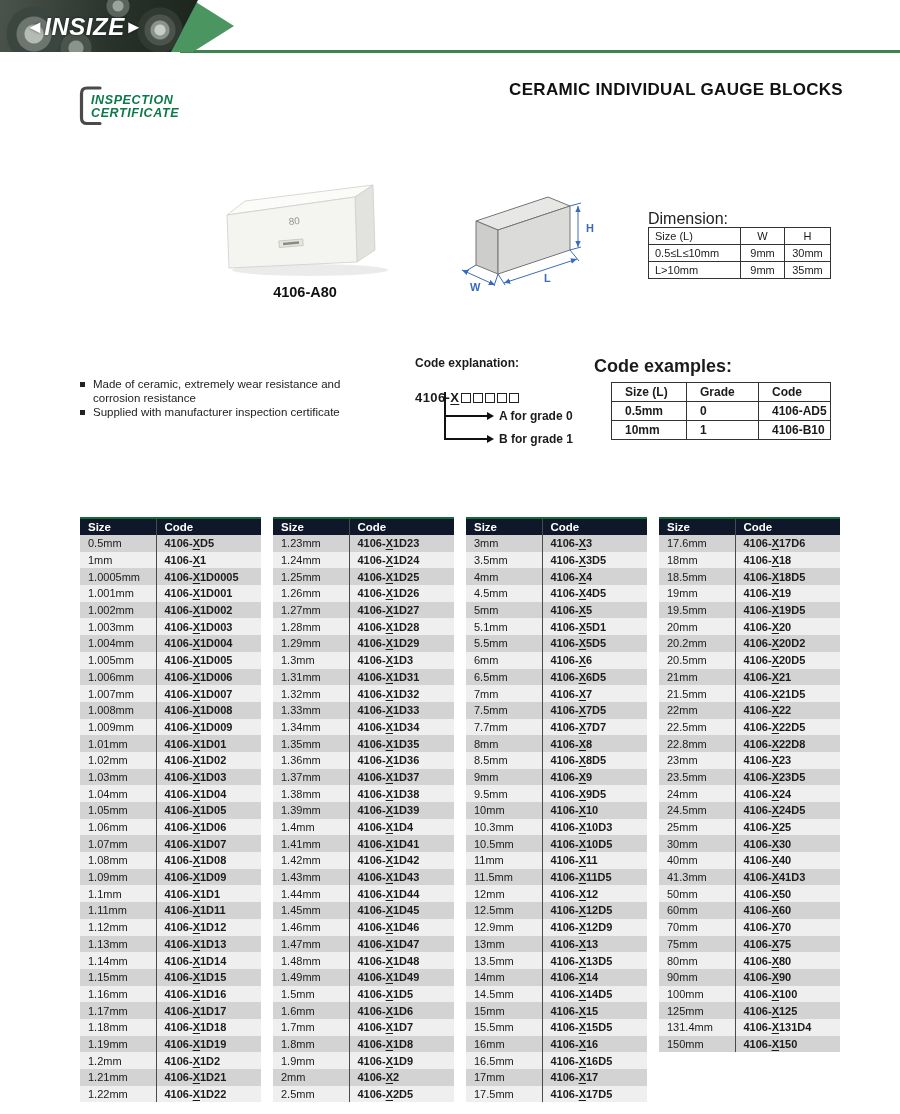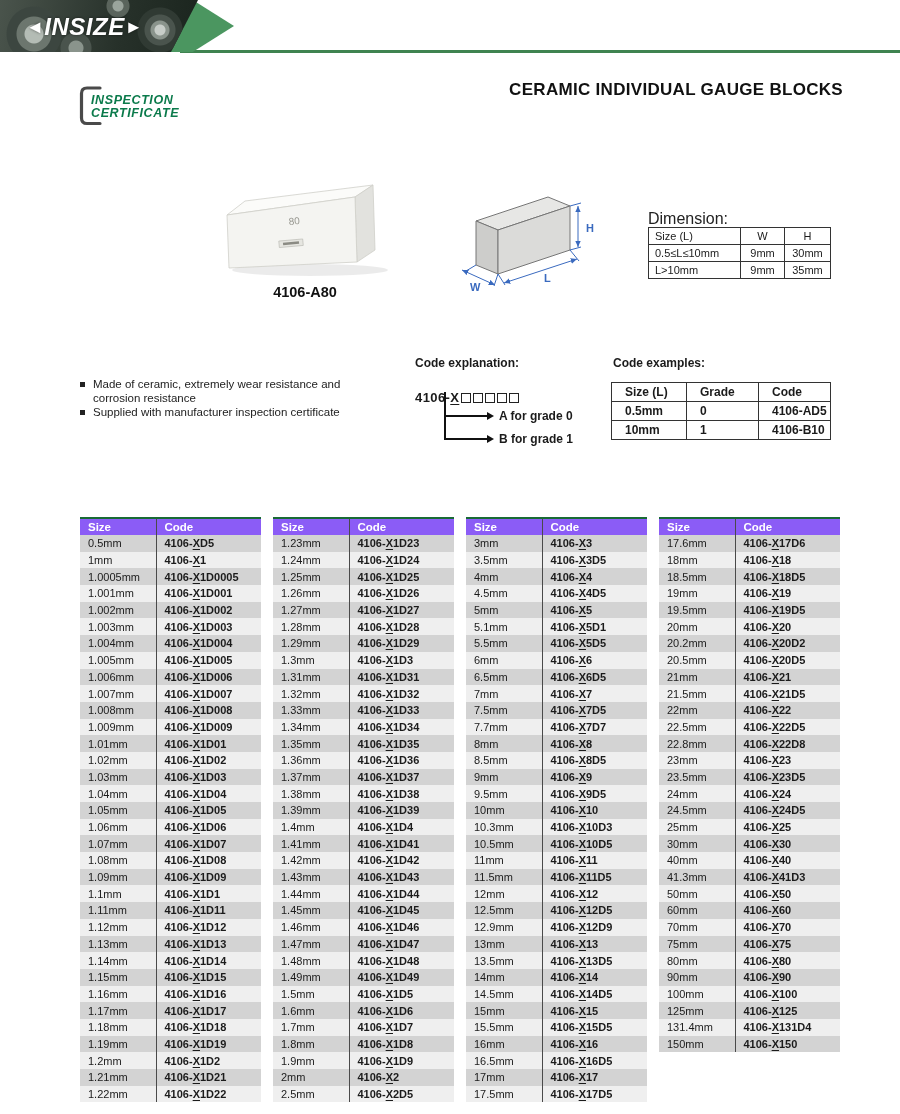--- a/index.html
+++ b/index.html
@@ -50,28 +50,28 @@
   .code-expl-title { position:absolute; left:415px; top:356px; font-size:12px; font-weight:bold;text-align:right; }
   .code-pattern { position:absolute; left:415px; top:390px; font-size:13px; font-weight:bold; letter-spacing:.4px; white-space:nowrap; }
   .code-pattern .ux { text-decoration:underline; text-underline-offset:2px; }
   .code-pattern .box { display:inline-block; width:10px; height:10px; border:1.6px solid #222; margin-left:2px; vertical-align:-1px; background:#fff; }
   .tree-v { position:absolute; left:444px; top:392px; width:1.6px; height:47px; background:#111; }
   .tree-h { position:absolute; height:1.6px; background:#111; }
   .tree-arrow { position:absolute; width:0; height:0; border-left:7px solid #111; border-top:4px solid transparent; border-bottom:4px solid transparent; }
   .tree-opt { position:absolute; font-size:12px; font-weight:bold; white-space:nowrap; }
 
   
-  .code-ex-title { position:absolute; left:613px; top:356px; font-size:12px; font-weight:bold; }
+  .code-ex-title { position:absolute; left:594px; top:356px; font-size:18px; font-weight:bold; }
   .codex-table { position:absolute; left:611px; top:382px; border-collapse:collapse; font-size:12px; }
   .codex-table th, .codex-table td { border:1px solid #333; height:19px; padding:0 0 0 13px; text-align:left; font-weight:bold; background:#fff; }
 
   
   .gtable { position:absolute; top:517px; width:181px; }
   .gtable table { border-collapse:collapse; width:100%; table-layout:fixed; }
-  .gtable th { background:#8b5cf6; border-top:2.5px solid #186a35; color:#fff; font-size:11.5px; font-weight:bold; text-align:left; height:17px; padding:0 0 0 8px; }
+  .gtable th { background:#0f172a; border-top:2.5px solid #186a35; color:#fff; font-size:11.5px; font-weight:bold; text-align:left; height:17px; padding:0 0 0 8px; }
   .gtable td { font-size:11px; height:16.7px; padding:0 0 0 8px; white-space:nowrap; overflow:hidden; }
   .gtable th:first-child, .gtable td:first-child { width:76px; border-right:1px solid #4a4a4a; }
   .gtable tbody tr:nth-child(odd) td { background:#d3d3d3; }
   .gtable tbody tr:nth-child(even) td { background:#efefef; }
   .gtable td.code { font-weight:bold; }
   .gtable td.code .ux { text-decoration:underline; text-underline-offset:1.5px; }
   .t0 { left:80px; } .t1 { left:273px; } .t2 { left:466px; } .t3 { left:659px; }
 </style>
 </head>
 <body>

